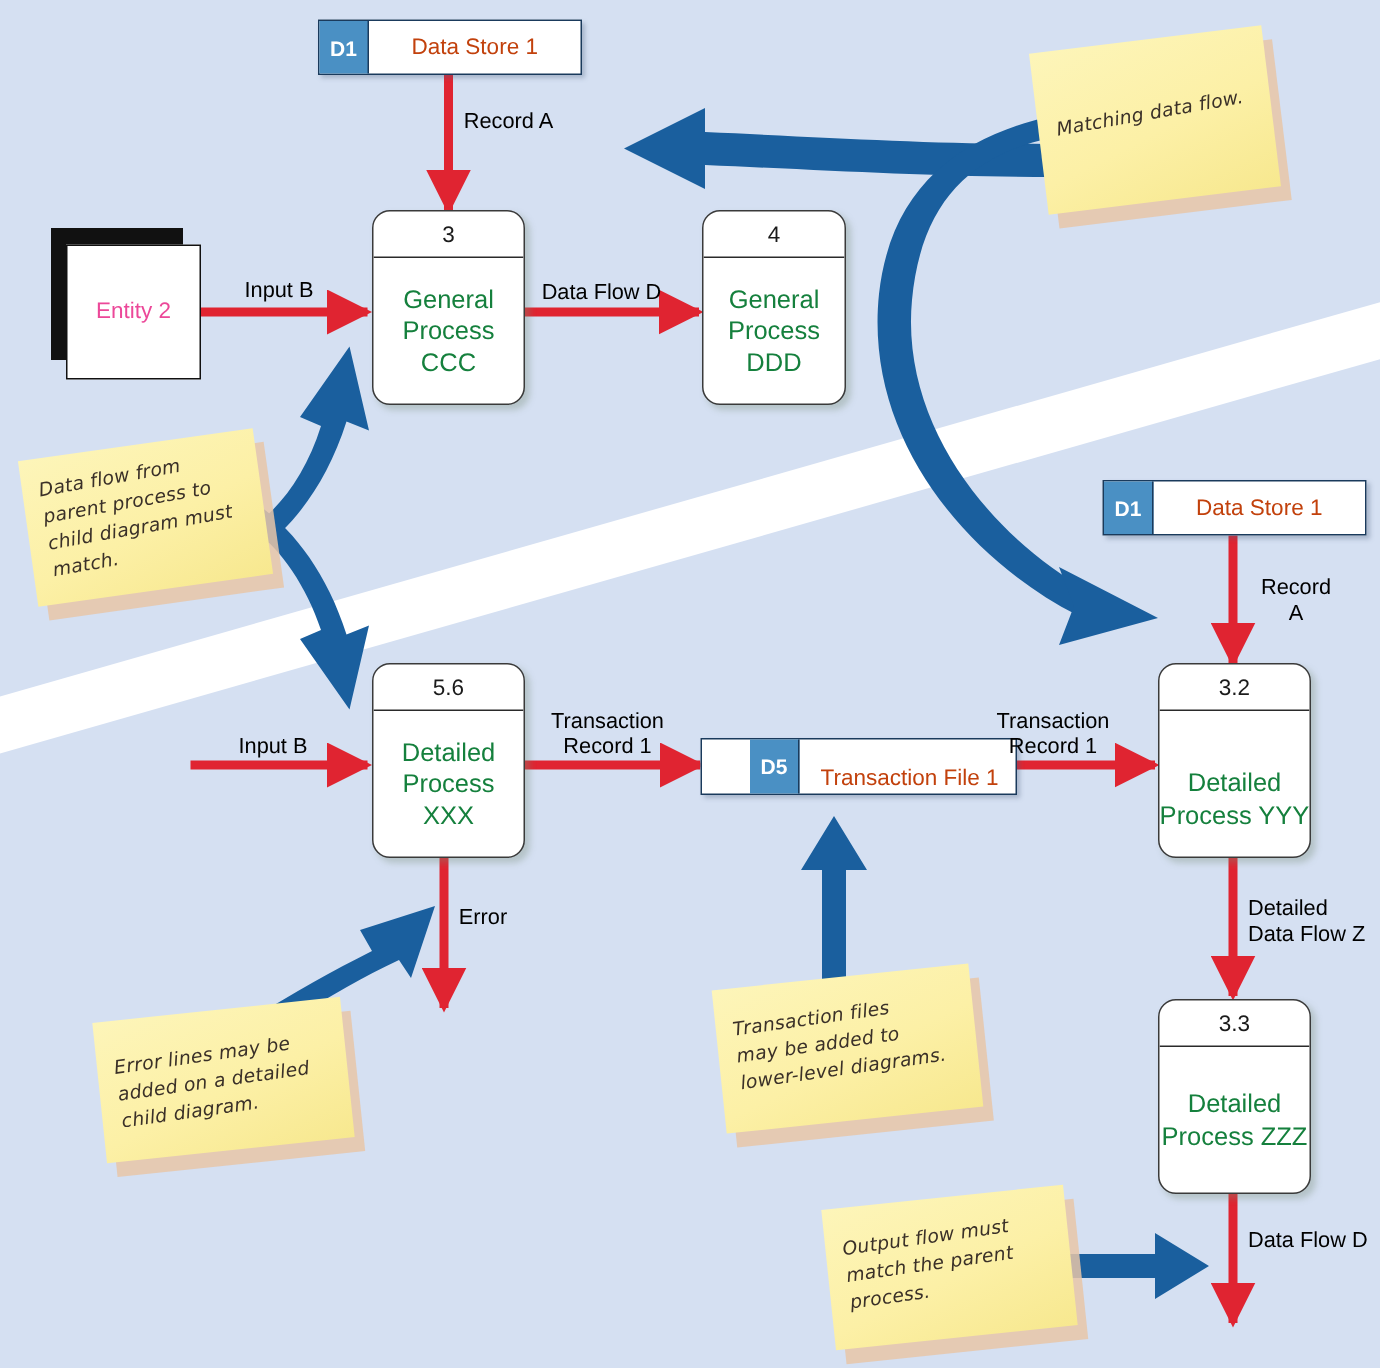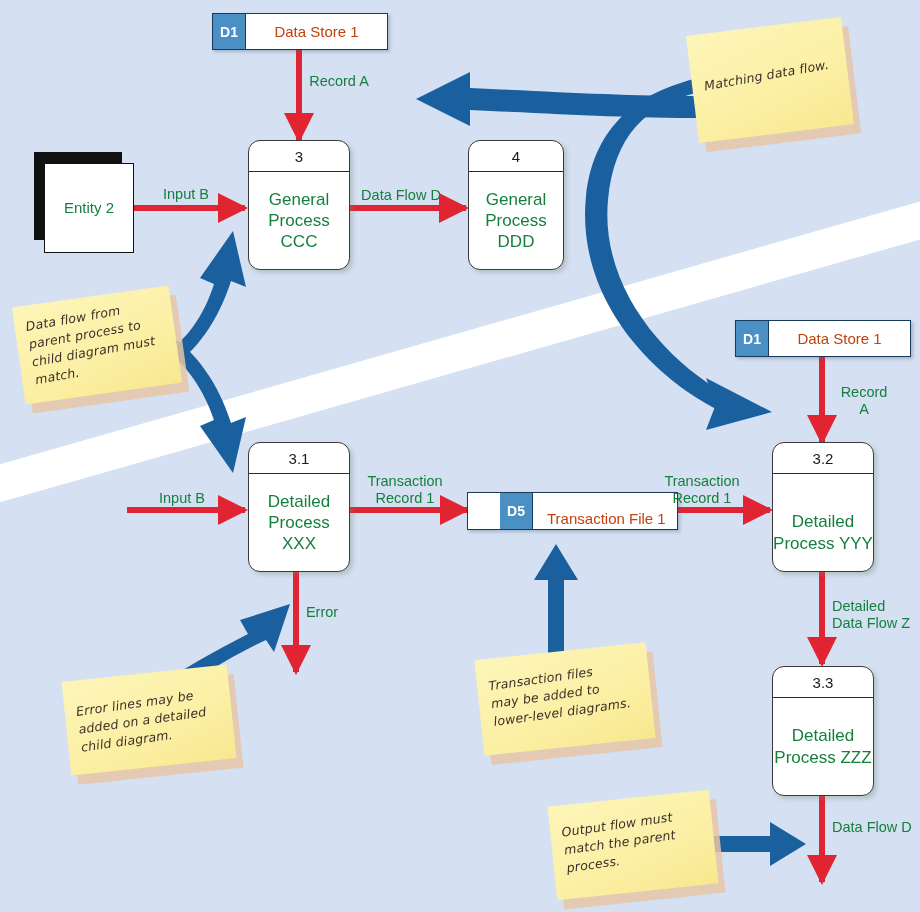--- a/index.html
+++ b/index.html
@@ -54,21 +54,21 @@
 
   
   .entity{position:absolute;}
   .entity .e-shadow{
     position:absolute;left:0;top:0;width:88px;height:88px;background:#111111;
   }
   .entity .e-face{
     position:absolute;left:10px;top:11px;width:88px;height:88px;
     background:#ffffff;border:1.3px solid #111111;
     display:flex;flex-direction:column;align-items:center;justify-content:center;
-    font-size:15px;color:#15803d;line-height:1.25;
+    font-size:15px;color:#ec4899;line-height:1.25;
   }
 
   
   .note{position:absolute;}
   .note .n-shadow{
     position:absolute;left:6px;top:10px;width:100%;height:100%;
     background:#e8c5a8;opacity:.85;
   }
   .note .n-paper{
     position:absolute;left:0;top:0;width:100%;height:100%;
@@ -77,21 +77,21 @@
     padding:10px 12px;
   }
   .note .n-text{
     font-family:"DejaVu Sans", sans-serif;
     font-style:italic;font-size:12.5px;color:#3a3028;
     line-height:1.45;white-space:pre-line;letter-spacing:.2px;
   }
 
   
   .flabel{
-    position:absolute;font-size:14.5px;color:#15803d;
+    position:absolute;font-size:14.5px;color:#000000;
     line-height:1.2;white-space:pre-line;
   }
   .flabel.center{text-align:center;transform:translateX(-50%);}
 </style>
 </head>
 <body>
 
 <div id="canvas">
 
   <svg class="layer">
@@ -187,21 +187,21 @@
   </div>
 
   <div class="process" style="left:468px;top:140px;width:94px;height:128px;">
     <div class="p-num">4</div>
     <div class="p-body">General
 Process
 DDD</div>
   </div>
 
   <div class="process" style="left:248px;top:442px;width:100px;height:128px;">
-    <div class="p-num">3.1</div>
+    <div class="p-num">5.6</div>
     <div class="p-body">Detailed
 Process
 XXX</div>
   </div>
 
   <div class="process" style="left:772px;top:442px;width:100px;height:128px;gap:20px;">
     <div class="p-num">3.2</div>
     <div class="p-body">Detailed
 Process
 YYY</div>

